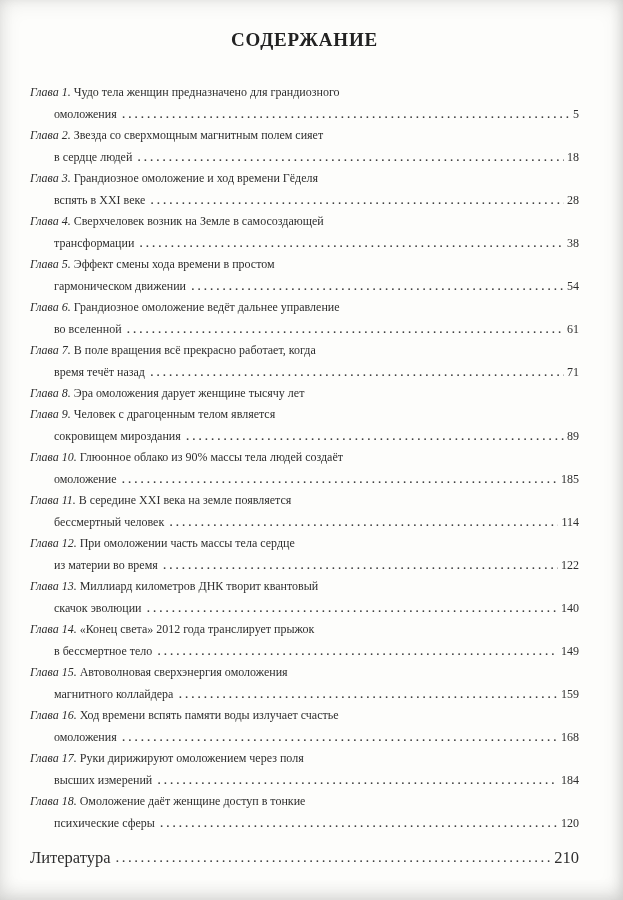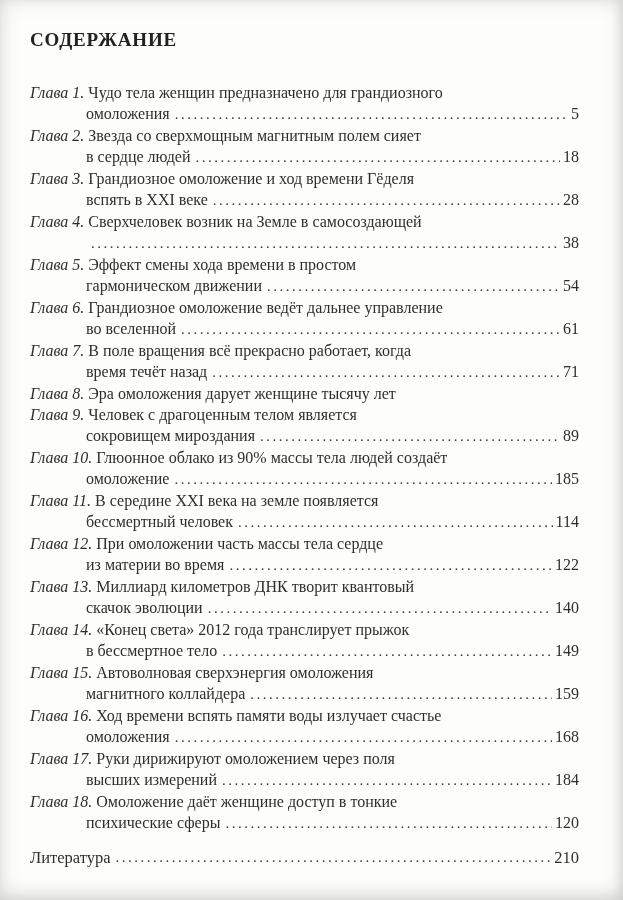--- a/index.html
+++ b/index.html
@@ -13,40 +13,40 @@
     position: relative;
     width: 623px; height: 900px;
     background: #fdfdfb;
     padding: 24px 44px 0 30px;
     box-shadow: inset 0 0 22px rgba(0,0,0,0.10),
                 inset 0 -8px 16px rgba(0,0,0,0.07),
                 inset -4px 0 10px rgba(0,0,0,0.05);
     overflow: hidden;
   }
   .title {
-    text-align: left;
+    text-align: center;
     font-weight: 700;
     font-size: 19px;
     letter-spacing: 0.8px;
     color: #222;
     margin: 4px 0 30px 0;
     line-height: 24px;
   }
   .toc-list { width: 100%; }
-  .entry { font-size: 16px; color: #2e2e2e; }
+  .entry { font-size: 12px; color: #2e2e2e; }
   .l1 {
     line-height: 21px;
     white-space: nowrap;
   }
   .ch { font-style: italic; }
   .l2 {
     display: flex;
     align-items: baseline;
     line-height: 21px;
-    margin-left: 56px;
+    margin-left: 24px;
   }
   .dots {
     flex: 1;
     overflow: hidden;
     white-space: nowrap;
     color: #3c3c3c;
     margin: 0 3px 0 5px;
   }
   .dots::after {
     content: "......................................................................................................................";
@@ -105,20 +105,21 @@
       <span class="pg">28</span>
     </div>
   </div>
 
   <div class="entry">
     <div class="l1">
       <span class="ch">Глава 4.</span>
       <span>Сверхчеловек возник на Земле в самосоздающей</span>
     </div>
     <div class="l2">
+      <span>трансформации</span>
       <span class="dots"></span>
       <span class="pg">38</span>
     </div>
   </div>
 
   <div class="entry">
     <div class="l1">
       <span class="ch">Глава 5.</span>
       <span>Эффект смены хода времени в простом</span>
     </div>

